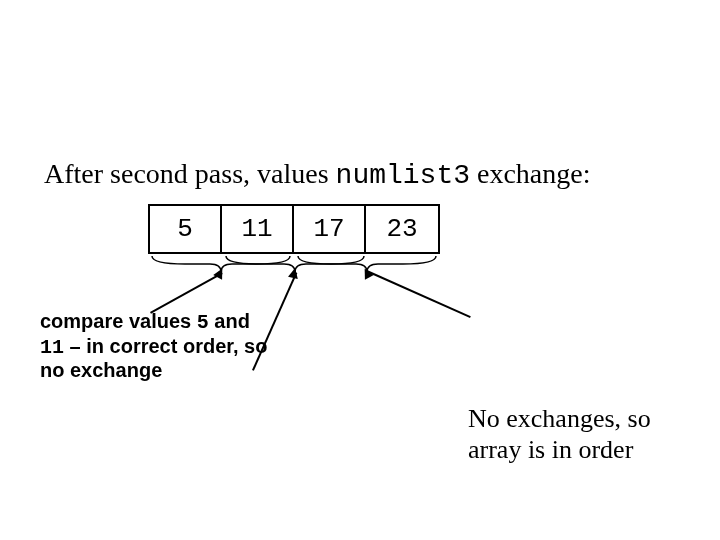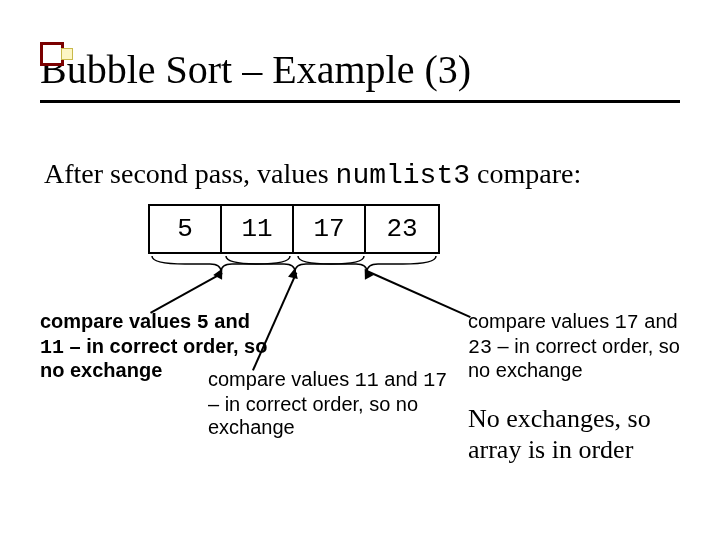--- a/index.html
+++ b/index.html
@@ -118,27 +118,23 @@
   svg.brace {
     position: absolute;
     overflow: visible;
   }
 </style>
 </head>
 <body>
 
 <div class="slide">
 
-  <div class="title-wrap">
-    <div class="title-accent"></div>
-    <div class="title">Bubble Sort – Example (3)</div>
-  </div>
 
   <div class="body-line">
-    <span>After second pass, values </span><span class="mono">numlist3</span><span> compare:</span>
+    <span>After second pass, values </span><span class="mono">numlist3</span><span> exchange:</span>
   </div>
 
   <div class="arr">
     <div class="cell">5</div>
     <div class="cell">11</div>
     <div class="cell">17</div>
     <div class="cell">23</div>
   </div>
 
   <svg class="brace" style="left:150px; top:254px;" width="142" height="20">
@@ -157,23 +153,17 @@
   <div class="line" style="left:252px; top:370px; width:107px; transform:rotate(-66deg);"></div>
   <div class="head" style="left:289px; top:268px; transform:rotate(12deg);"></div>
 
   <div class="line" style="left:470px; top:318px; width:114px; transform:rotate(-156deg);"></div>
   <div class="head" style="left:362px; top:268px; transform:rotate(-28deg);"></div>
 
   <div class="cap cap1">
     <span>compare values </span><span class="mono">5</span><span> and </span><span class="mono">11</span><span> –  in correct order, so no exchange</span>
   </div>
 
-  <div class="cap cap2">
-    <span>compare values </span><span class="mono">11</span><span> and </span><span class="mono">17</span><span> – in correct order, so no exchange</span>
-  </div>
 
-  <div class="cap cap3">
-    <span>compare values </span><span class="mono">17</span><span> and </span><span class="mono">23</span><span> – in correct order, so no exchange</span>
-  </div>
 
   <div class="conclusion">No exchanges, so array is in order</div>
 
 </div>
 
 </body></html>

